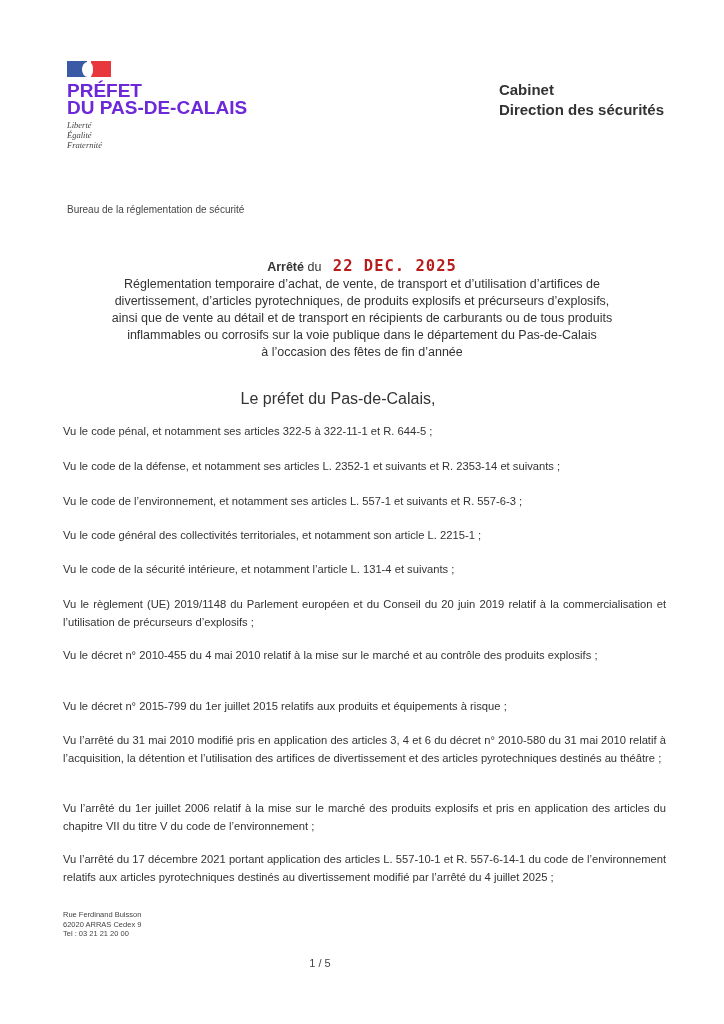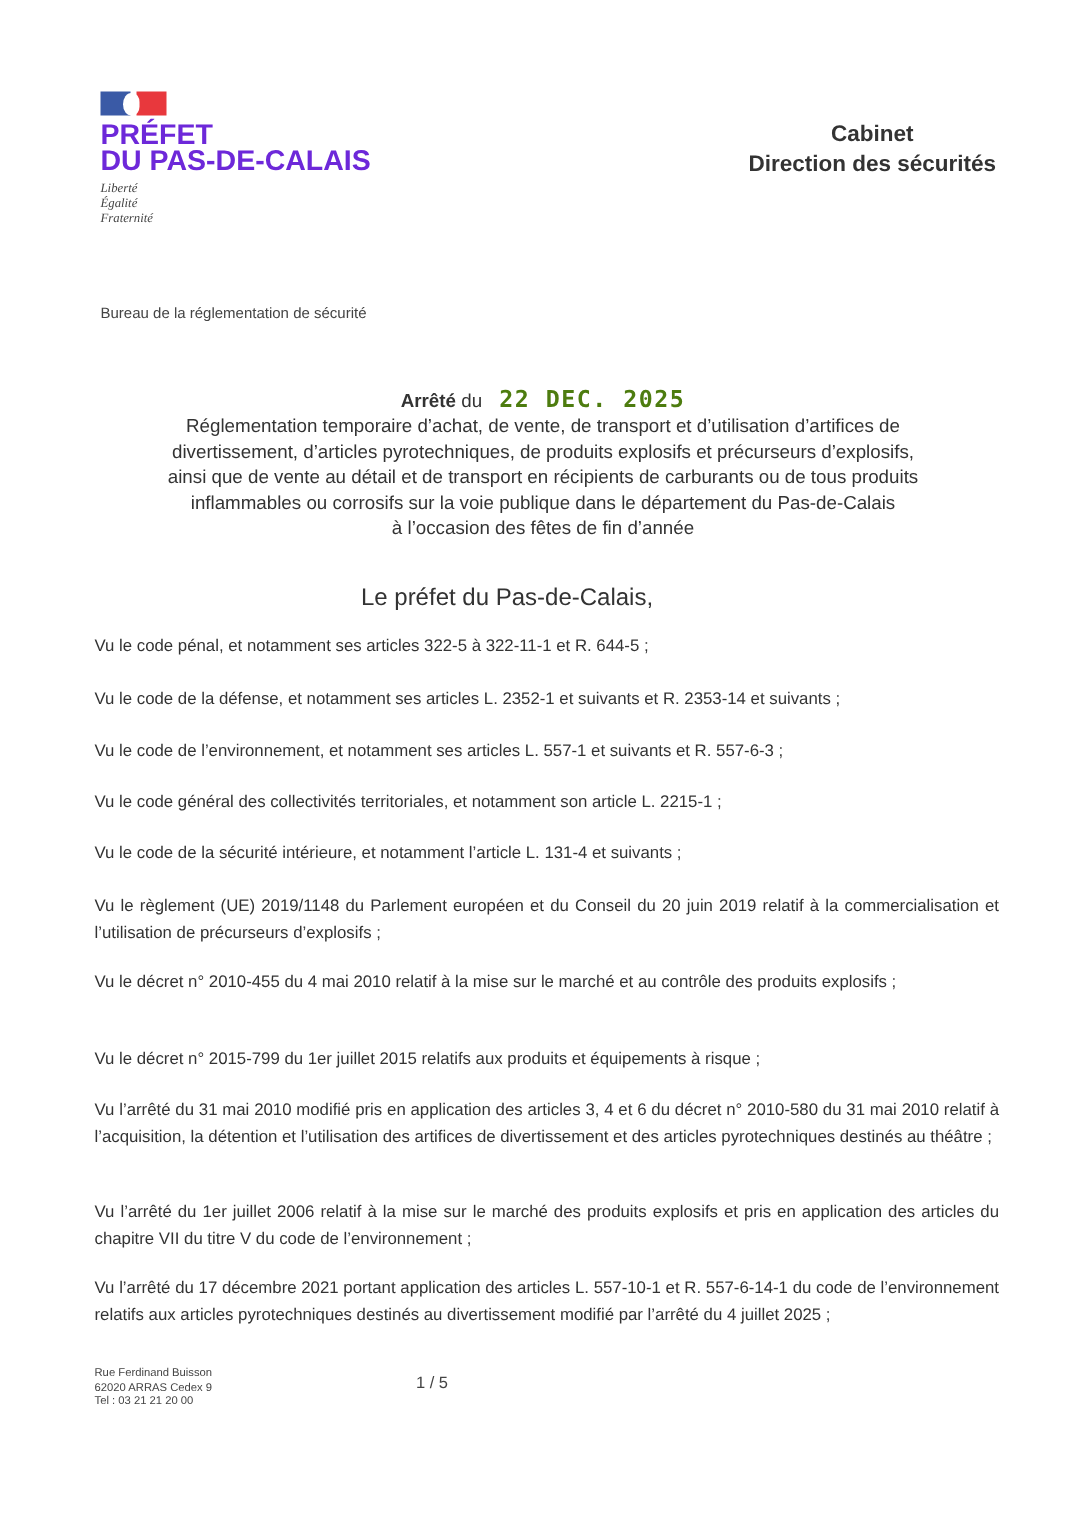--- a/index.html
+++ b/index.html
@@ -15,53 +15,53 @@
     .flag .face { position: absolute; left: 15px; top: 2px; width: 11px; height: 15px; background: #fff; border-radius: 50% 40% 40% 50%; }
     .prefet {
       margin-top: 4px; font-family: "Liberation Sans", sans-serif; font-weight: bold;
       font-size: 19px; line-height: 17px; color: #6d28d9; letter-spacing: 0px;
     }
     .devise {
       margin-top: 4px; font-family: "Liberation Serif", serif; font-style: italic;
       font-size: 8.5px; line-height: 10px; color: #444;
     }
     .cabinet {
-      position: absolute; right: 60px; top: 80px; text-align: center;
+      position: absolute; right: 60px; top: 80px; text-align: left;
       font-family: "Liberation Sans", sans-serif; font-weight: bold; font-size: 15px; line-height: 20px; color: #333;
     }
     .bureau {
       position: absolute; left: 67px; top: 204px;
       font-size: 10px; color: #444; font-family: "Liberation Sans", sans-serif;
     }
     .arrete-head {
       position: absolute; left: 60px; width: 604px; top: 258px; text-align: center;
       font-family: "Liberation Sans", sans-serif; font-size: 12.5px; line-height: 17px; color: #333;
     }
     .arrete-head .line1 { font-size: 12.5px; }
     .arrete-head .label { font-weight: bold; }
     .arrete-head .date {
       font-family: "DejaVu Sans Mono", monospace; font-weight: bold; font-size: 15.5px;
-      letter-spacing: 1px; margin-left: 8px; color: #4d7c0f;
+      letter-spacing: 1px; margin-left: 8px; color: #b91c1c;
     }
     .prefet-line {
       position: absolute; left: 0; width: 676px; top: 390px; text-align: center;
       font-family: "Liberation Sans", sans-serif; font-size: 16px; color: #333;
     }
     .vu {
       position: absolute; left: 63px; width: 603px;
       font-family: "Liberation Sans", sans-serif; font-size: 11.2px; line-height: 17.5px; color: #333;
       text-align: justify;
     }
     .address {
       position: absolute; left: 63px; top: 910px;
       font-family: "Liberation Sans", sans-serif; font-size: 7.5px; line-height: 9.5px; color: #444;
     }
     .page-num {
-      position: absolute; left: 0; width: 576px; top: 916px; text-align: center;
-      font-family: "Liberation Sans", sans-serif; font-size: 11px; color: #444;
+      position: absolute; left: 0; width: 576px; top: 957px; text-align: center;
+      font-family: "Liberation Sans", sans-serif; font-size: 11px; color: #444; padding-left: 32px;
     }
   </style>
 </head>
 <body>
 
 <div class="logo">
   <div class="flag">
     <div class="blue"></div>
       <div class="red"></div>
       <div class="face"></div>

